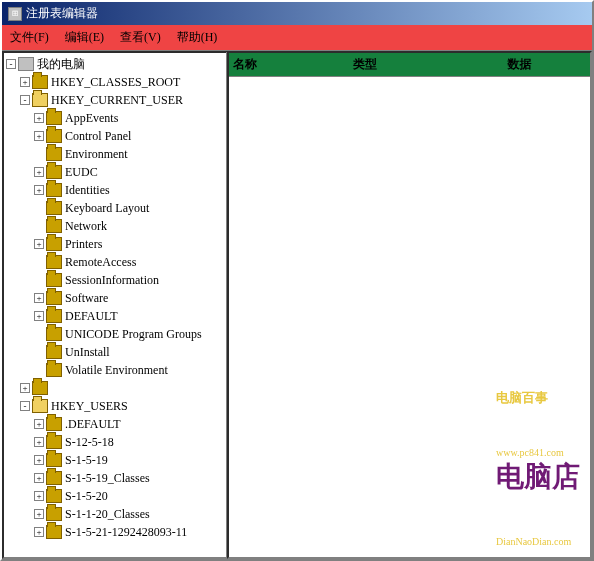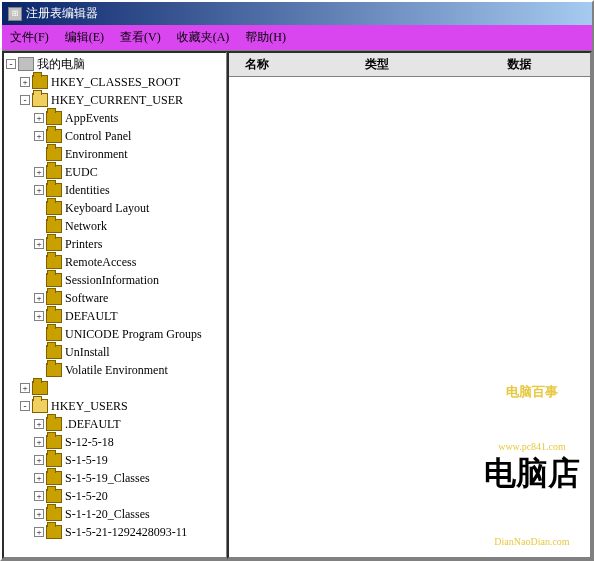--- a/index.html
+++ b/index.html
@@ -34,21 +34,21 @@
       width: 14px;
       height: 14px;
       background: #c0c0c0;
       border: 1px solid #808080;
       font-size: 8px;
       display: flex;
       align-items: center;
       justify-content: center;
     }
     .menu-bar {
-      background: #d946ef;
+      background: #ef4444;
       border-bottom: 1px solid #808080;
       display: flex;
       padding: 2px 0;
       flex-shrink: 0;
     }
     .menu-item {
       padding: 2px 8px;
       cursor: pointer;
       color: #000;
     }
@@ -70,50 +70,50 @@
     .detail-pane {
       flex: 1;
       background: white;
       border: 2px inset #808080;
       overflow: auto;
       position: relative;
     }
     .detail-header {
       display: flex;
       border-bottom: 1px solid #808080;
-      background: #e5e5e5;
-      padding: 2px 12px;
+      background: #15803d;
+      padding: 2px 0;
     }
     .detail-header-cell {
       font-weight: bold;
       font-size: 12px;
       padding: 1px 4px;
     }
     .detail-header-cell:first-child { width: 120px; }
     .detail-header-cell:nth-child(2) { width: 100px; }
     .detail-header-cell:nth-child(3) { flex: 1; text-align: center; }
     .watermark {
       position: absolute;
       bottom: 10px;
       right: 10px;
-      text-align: center;
+      text-align: left;
     }
     .watermark-text1 {
       color: #e8c840;
       font-size: 13px;
       font-weight: bold;
     }
     .watermark-text2 {
       color: #e8c840;
       font-size: 10px;
       margin-top: 40px;
     }
     .watermark-logo {
-      color: #000000;
-      font-size: 32px;
+      color: #701a75;
+      font-size: 28px;
       font-weight: bold;
       font-family: Liberation Serif, serif;
     }
     
     .tree-node {
       display: flex;
       align-items: center;
       cursor: pointer;
       white-space: nowrap;
       height: 18px;
@@ -184,21 +184,20 @@
 <div class="window">
   <div class="title-bar">
     <div class="title-bar-icon">⊞</div>
     <span>注册表编辑器</span>
   </div>
   <div class="menu-bar">
 
   <div class="menu-item">文件(F)</div>
       <div class="menu-item">编辑(E)</div>
       <div class="menu-item">查看(V)</div>
-      <div class="menu-item">收藏夹(A)</div>
       <div class="menu-item">帮助(H)</div>
     </div>
   <div class="main-area">
     <div class="tree-pane">
 
     <div class="tree-node">
           <span class="indent" style="width: 0px;"></span>
           <div class="expander">-</div>
           <div class="computer-icon"></div>
           <span class="node-label">我的电脑</span>

